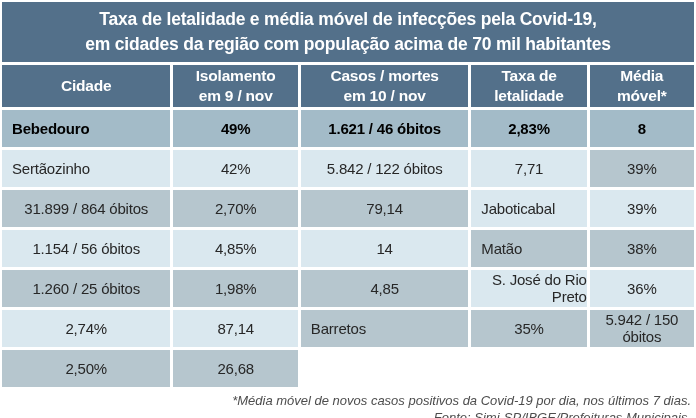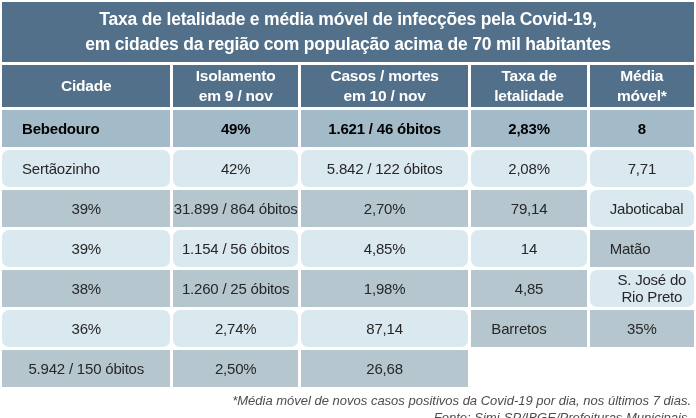--- a/index.html
+++ b/index.html
@@ -36,36 +36,36 @@
     justify-content: center;
     text-align: center;
     font-size: 15px;
     letter-spacing: -0.2px;
     color: #272727;
     min-height: 37px;
     box-sizing: border-box;
   }
   .cell.city {
     justify-content: flex-start;
-    text-align: center;
-    padding-left: 20px;
+    text-align: right;
+    padding-left: 10px;
   }
 
   .hdr {
     background: var(--header-bg, #53708a);
     color: #ffffff;
     font-weight: bold;
     font-size: 15.5px;
     line-height: 1.25;
     min-height: 42px;
     white-space: pre-line;
   }
 
   .row-hl   { background: var(--highlight-row-bg, #a3bbc8); font-weight: bold; color: #000000; }
-  .row-light{ background: var(--row-light-bg, #dae8ef); border-radius: 7px; }
+  .row-light{ background: var(--row-light-bg, #dae8ef); }
   .row-dark { background: var(--row-dark-bg, #b6c6ce); }
 
   .footer {
     text-align: right;
     font-style: italic;
     font-size: 13px;
     line-height: 1.3;
     color: #4d4d4d;
     padding: 6px 3px 0 0;
   }
@@ -92,21 +92,20 @@
 
     <div class="cell city row-hl">Bebedouro</div>
     <div class="cell row-hl">49%</div>
     <div class="cell row-hl">1.621 / 46 óbitos</div>
     <div class="cell row-hl">2,83%</div>
     <div class="cell row-hl">8</div>
 
     <div class="cell city row-light">Sertãozinho</div>
     <div class="cell row-light">42%</div>
     <div class="cell row-light">5.842 / 122 óbitos</div>
-    <div class="cell row-light">2,08%</div>
     <div class="cell row-light">7,71</div>
 
     <div class="cell row-dark">39%</div>
     <div class="cell row-dark">31.899 / 864 óbitos</div>
     <div class="cell row-dark">2,70%</div>
     <div class="cell row-dark">79,14</div>
 
     <div class="cell city row-light">Jaboticabal</div>
     <div class="cell row-light">39%</div>
     <div class="cell row-light">1.154 / 56 óbitos</div>

